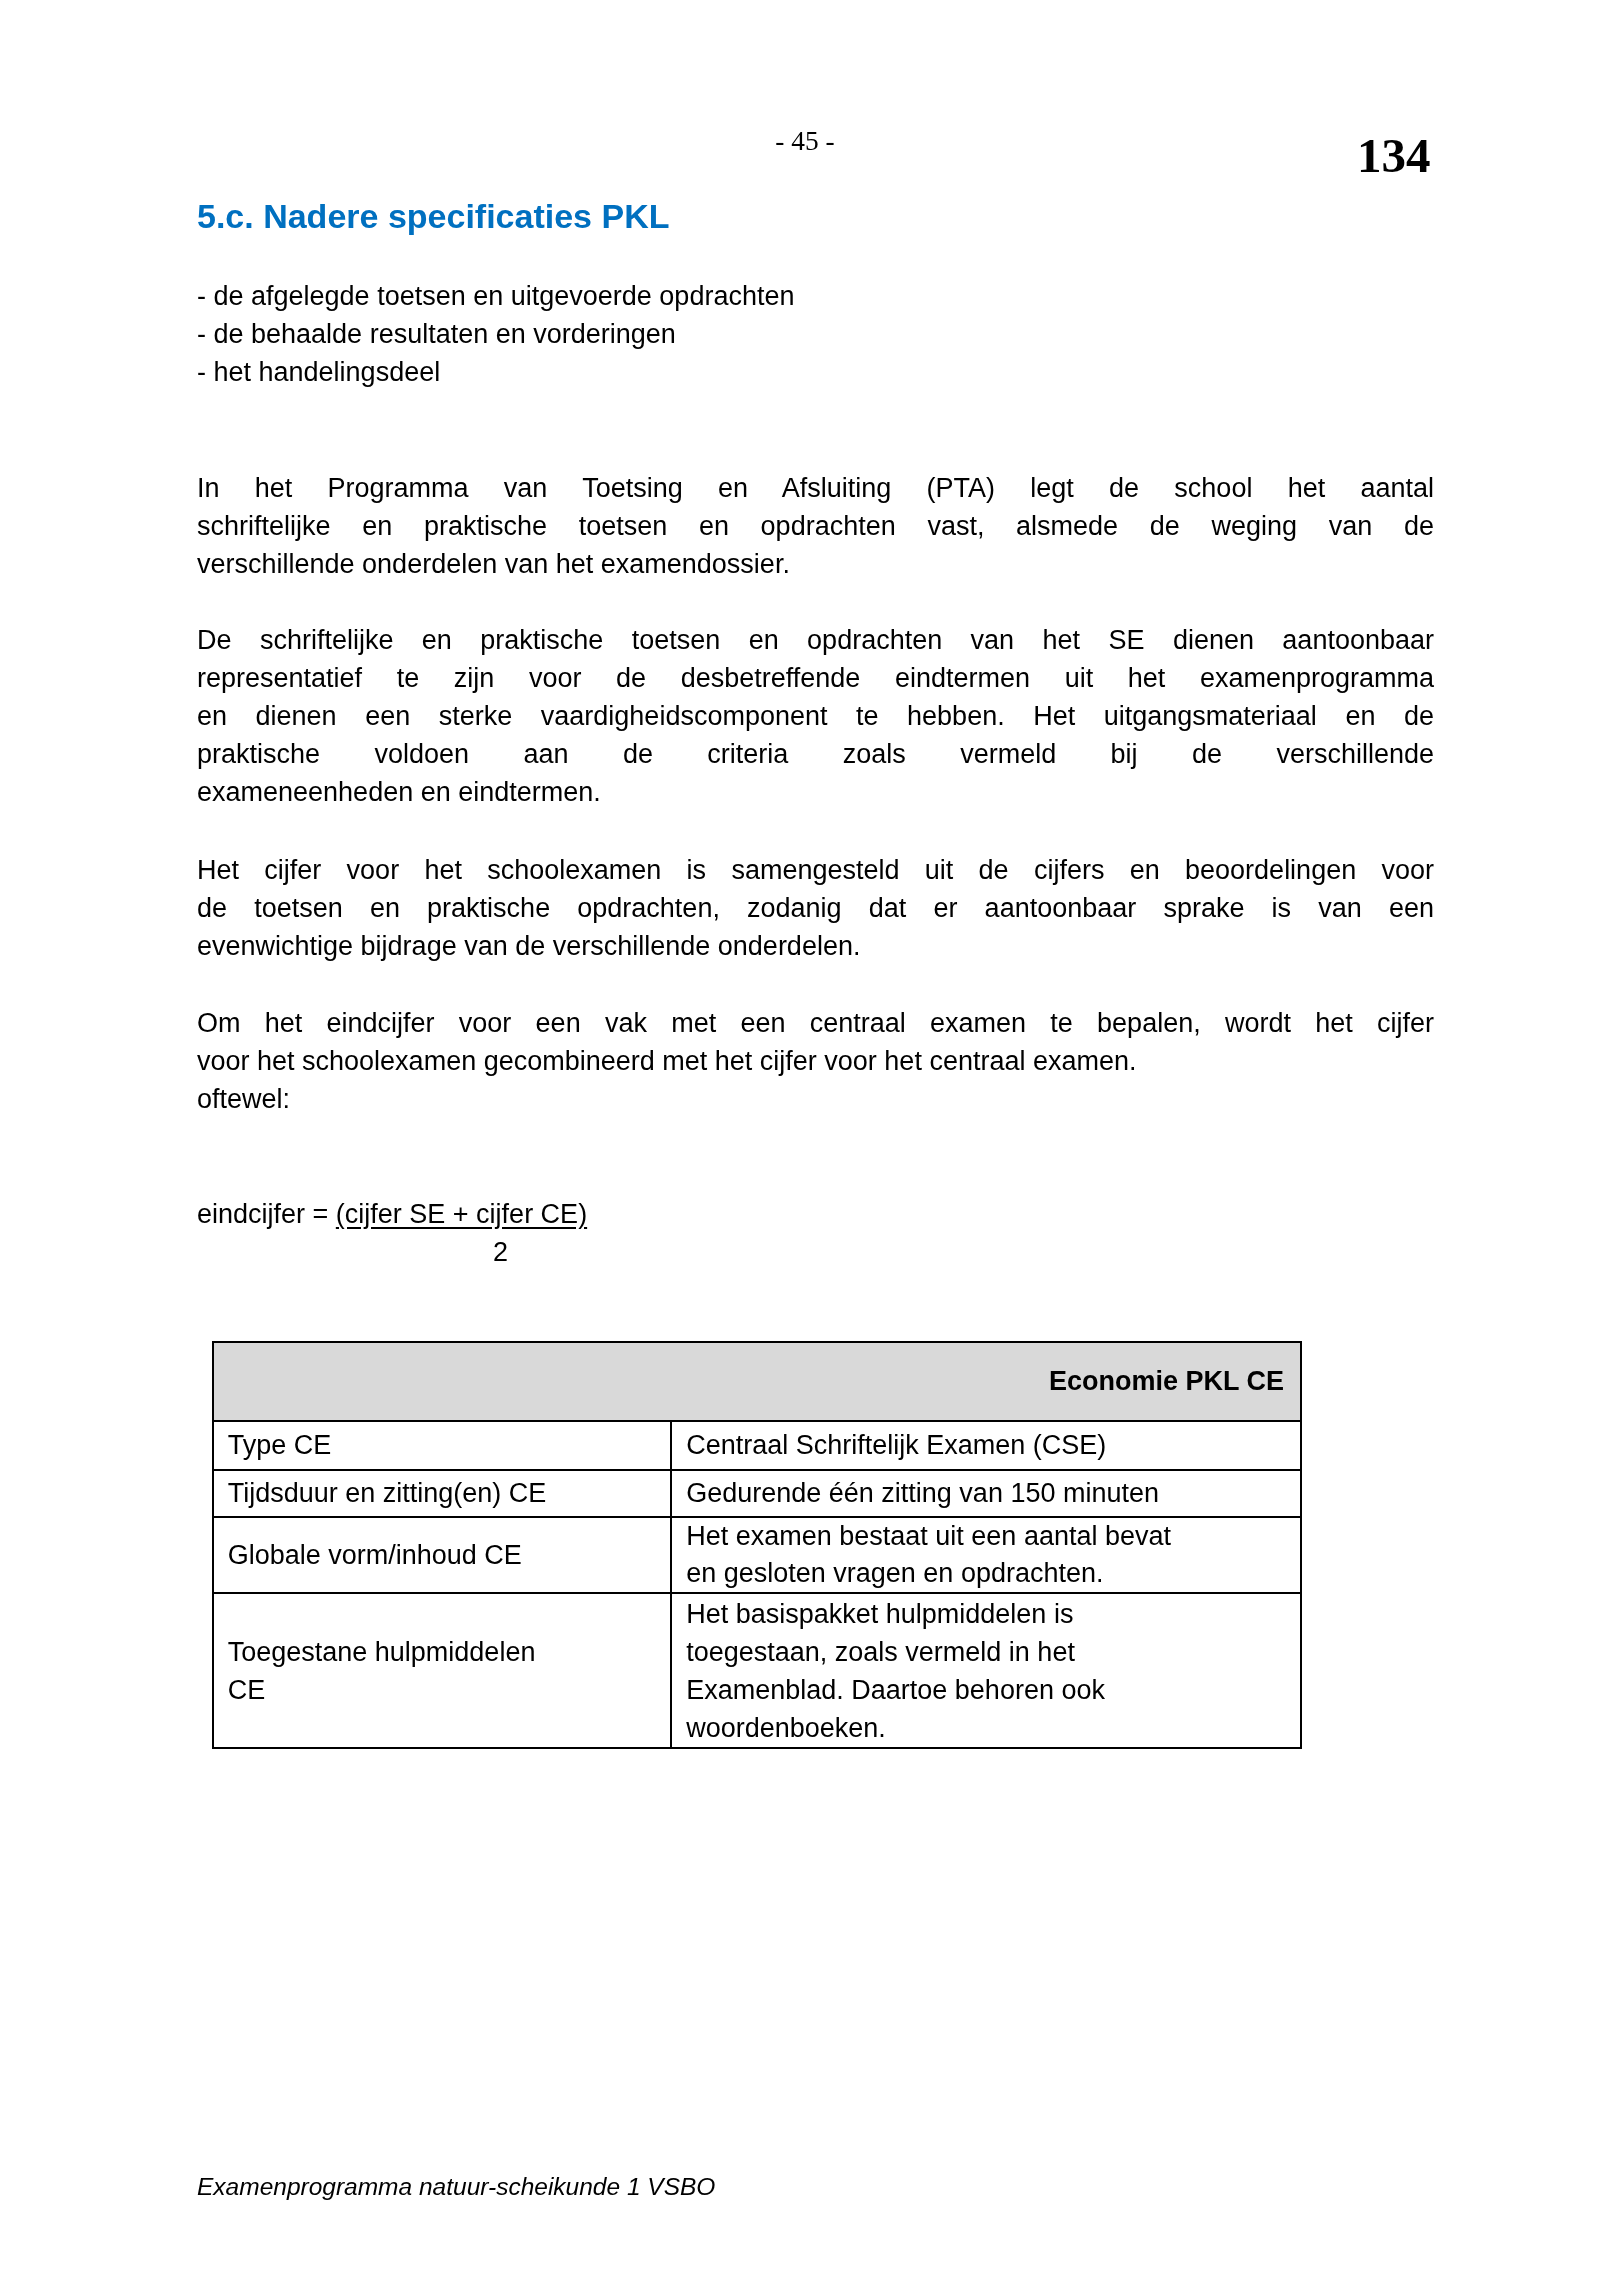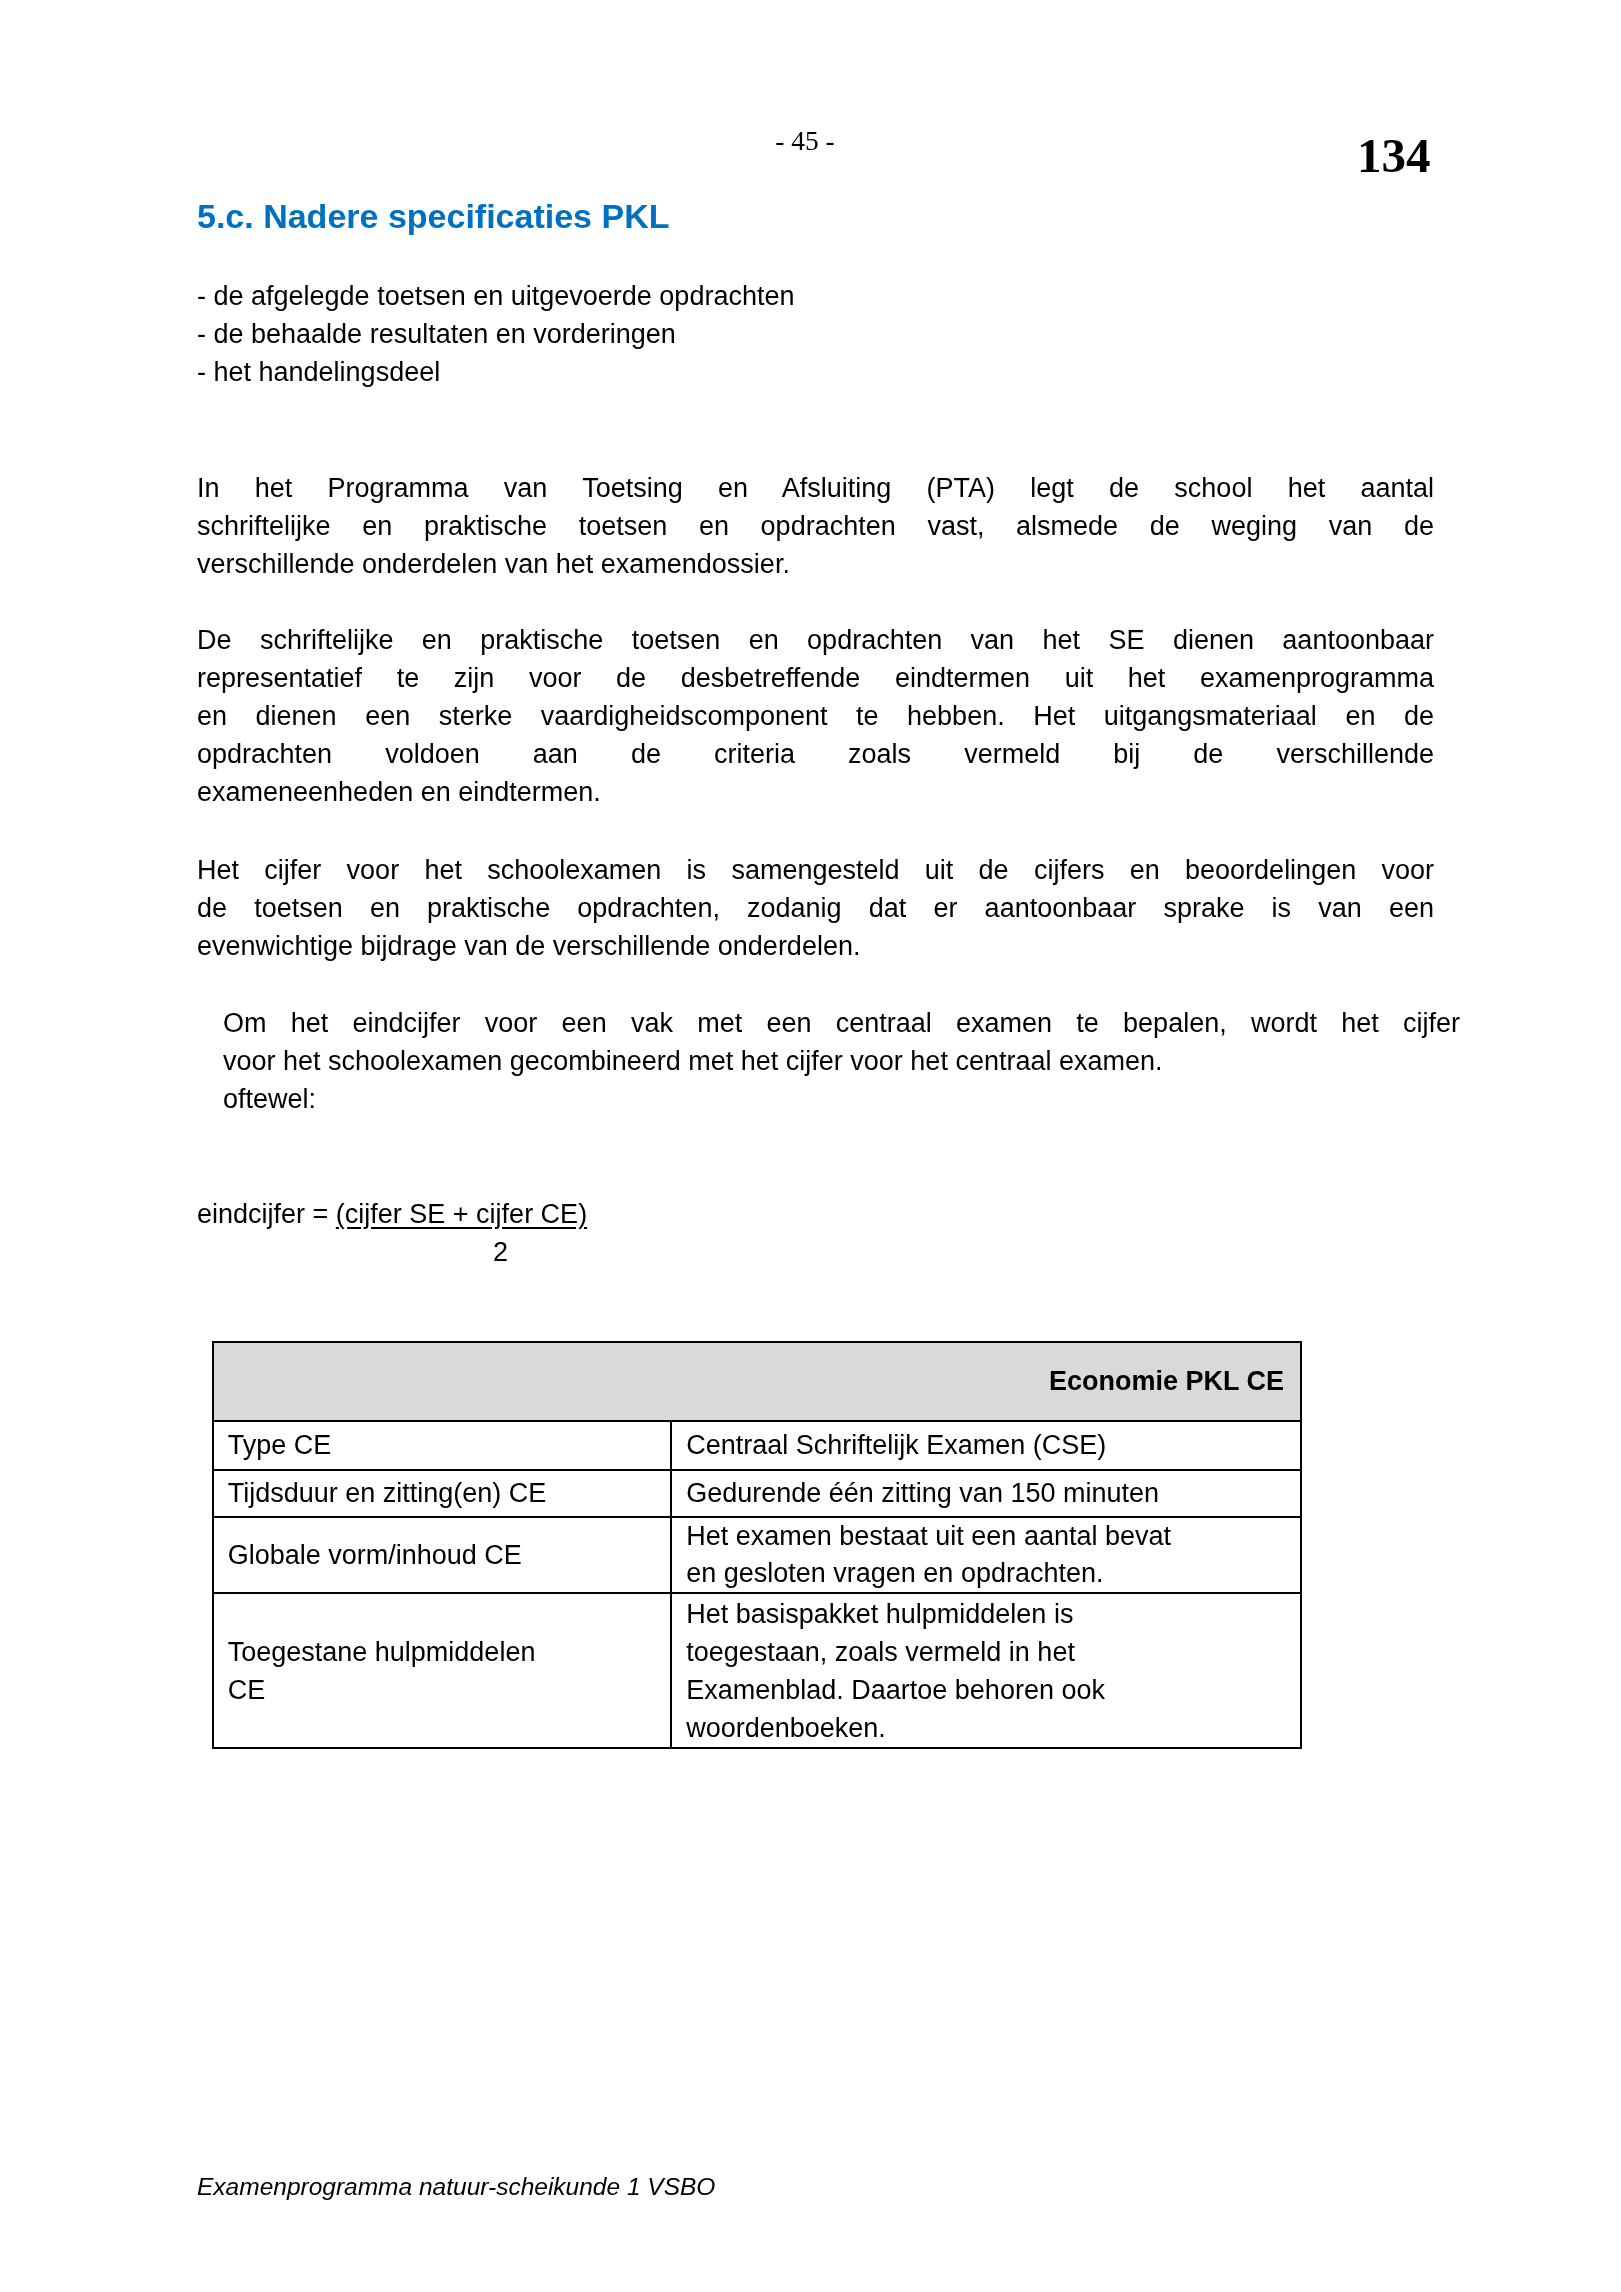--- a/index.html
+++ b/index.html
@@ -51,31 +51,31 @@
 <div class="body-text sans" style="top:469px;">
   <span class="justify-line">In het Programma van Toetsing en Afsluiting (PTA) legt de school het aantal</span>
   <span class="justify-line">schriftelijke en praktische toetsen en opdrachten vast, alsmede de weging van de</span>
   <span class="left-line">verschillende onderdelen van het examendossier.</span>
 </div>
 
 <div class="body-text sans" style="top:621px;">
   <span class="justify-line">De schriftelijke en praktische toetsen en opdrachten van het SE dienen aantoonbaar</span>
   <span class="justify-line">representatief te zijn voor de desbetreffende eindtermen uit het examenprogramma</span>
   <span class="justify-line">en dienen een sterke vaardigheidscomponent te hebben. Het uitgangsmateriaal en de</span>
-  <span class="justify-line">opdrachten voldoen aan de criteria zoals vermeld bij de verschillende</span>
+  <span class="justify-line">praktische voldoen aan de criteria zoals vermeld bij de verschillende</span>
   <span class="left-line">exameneenheden en eindtermen.</span>
 </div>
 
 <div class="body-text sans" style="top:851px;">
   <span class="justify-line">Het cijfer voor het schoolexamen is samengesteld uit de cijfers en beoordelingen voor</span>
   <span class="justify-line">de toetsen en praktische opdrachten, zodanig dat er aantoonbaar sprake is van een</span>
   <span class="left-line">evenwichtige bijdrage van de verschillende onderdelen.</span>
 </div>
 
-<div class="body-text sans" style="top:1004px;margin-left:26px;">
+<div class="body-text sans" style="top:1004px;">
   <span class="justify-line">Om het eindcijfer voor een vak met een centraal examen te bepalen, wordt het cijfer</span>
   <span class="left-line">voor het schoolexamen gecombineerd met het cijfer voor het centraal examen.</span>
   <span class="left-line">oftewel:</span>
 </div>
 
 <div id="formula" class="sans">
   <span style="white-space:pre">eindcijfer = </span><span class="num">(cijfer SE + cijfer CE)</span>
 </div>
 <div id="formula-den" class="sans">2</div>
 

